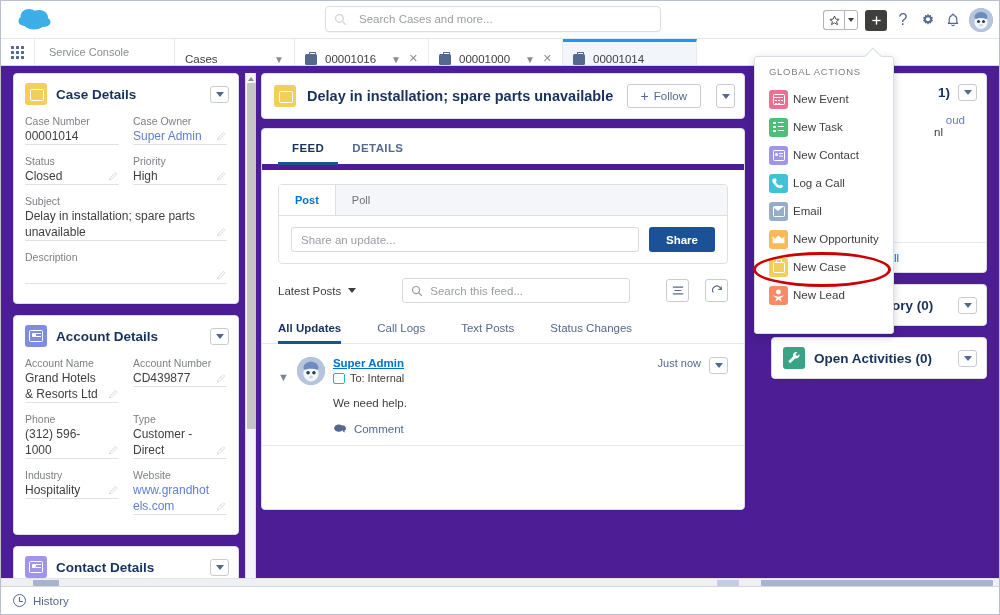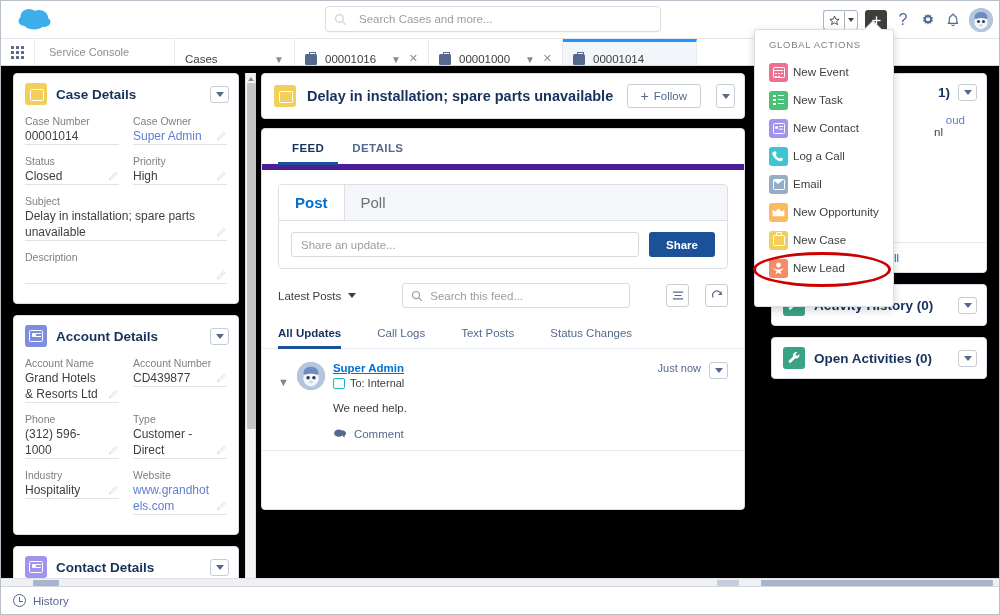--- a/index.html
+++ b/index.html
@@ -93,21 +93,21 @@
     content: ""; position: absolute; top: -2.5px; left: 3.5px;
     width: 5px; height: 2.5px; border: 1.2px solid #54698d; border-bottom: none;
     border-radius: 1px 1px 0 0;
   }
   .tabcaret, .tabclose { color: #6b7078; font-size: 10px; opacity: .8; }
   .tabclose { font-size: 11px; }
 
   
   .workspace {
     position: absolute; top: 65px; left: 0; right: 0; bottom: 28px;
-    background: #000000;
+    background: #4c1d95;
     overflow: hidden;
   }
   .wsinner { position: absolute; inset: 0; padding: 7px 8px 0 12px; display: flex; gap: 10px; }
 
   
   .col-left { width: 226px; position: relative; flex: none; }
   .col-mid  { width: 484px; flex: none; position: relative; margin-left: 12px; }
   .col-right{ width: 216px; flex: none; position: relative; margin-left: 16px; }
 
   .lsb-scroll {
@@ -197,21 +197,21 @@
   .ptab.active { color: #16325c; }
   .ptab.active::after {
     content: ""; position: absolute; left: 0; right: 0; bottom: -1px; height: 3px; background: #1b5297;
   }
 
   .publisher {
     margin: 14px 16px 0 16px; border: 1px solid #dcdfe4; border-radius: 4px; background: #fff;
     overflow: hidden;
   }
   .pub-tabs { display: flex; background: #f4f6f9; border-bottom: 1px solid #dcdfe4; }
-  .pub-tab { padding: 9px 16px; font-size: 15px; color: #6b7078; text-align: center; }
+  .pub-tab { padding: 9px 16px; font-size: 11px; color: #6b7078; text-align: center; }
   .pub-tab.active { background: #fff; color: #0070d2; font-weight: bold; border-right: 1px solid #dcdfe4; }
   .pub-body { display: flex; align-items: flex-end; gap: 10px; padding: 11px 12px; }
   .pub-input {
     flex: 1; height: 25px; border: 1px solid #d6d9de; border-radius: 3px;
     display: flex; align-items: center; padding: 0 9px;
     font-size: 11.5px; color: #9a9da3; background: #fff;
   }
   .share-btn {
     height: 25px; padding: 0 17px; background: #1b5297; color: #fff;
     font-size: 11.5px; font-weight: bold; border-radius: 3px;
@@ -274,21 +274,21 @@
   .clock-ico::after { content:""; position:absolute; left:5.4px; top:5.6px; width:3.2px; height:1.3px; background:#54698d;}
 
   .hscroll {
     position: absolute; left: 0; right: 0; bottom: 28px; height: 8px; background: #eef0f3;
     border-top: 1px solid #dfe2e7;
   }
   .hs-seg { position: absolute; top: 1px; height: 6px; background: #a8b4cc; border-radius: 1px; }
 
   
   .ga-menu {
-    position: absolute; left: 753px; top: 28px; width: 140px; height: 278px;
+    position: absolute; left: 753px; top: 55px; width: 140px; height: 278px;
     background: #fff; border: 1px solid #d8dde6; border-radius: 3px;
     box-shadow: 0 3px 10px rgba(0,0,0,.18); z-index: 50; padding-top: 9px;
   }
   .ga-nub {
     position: absolute; top: -7px; left: 112px; width: 12px; height: 12px;
     background: #fff; border-left: 1px solid #d8dde6; border-top: 1px solid #d8dde6;
     transform: rotate(45deg);
   }
   .ga-head {
     font-size: 9.5px; letter-spacing: .7px; color: #7c7f85;

